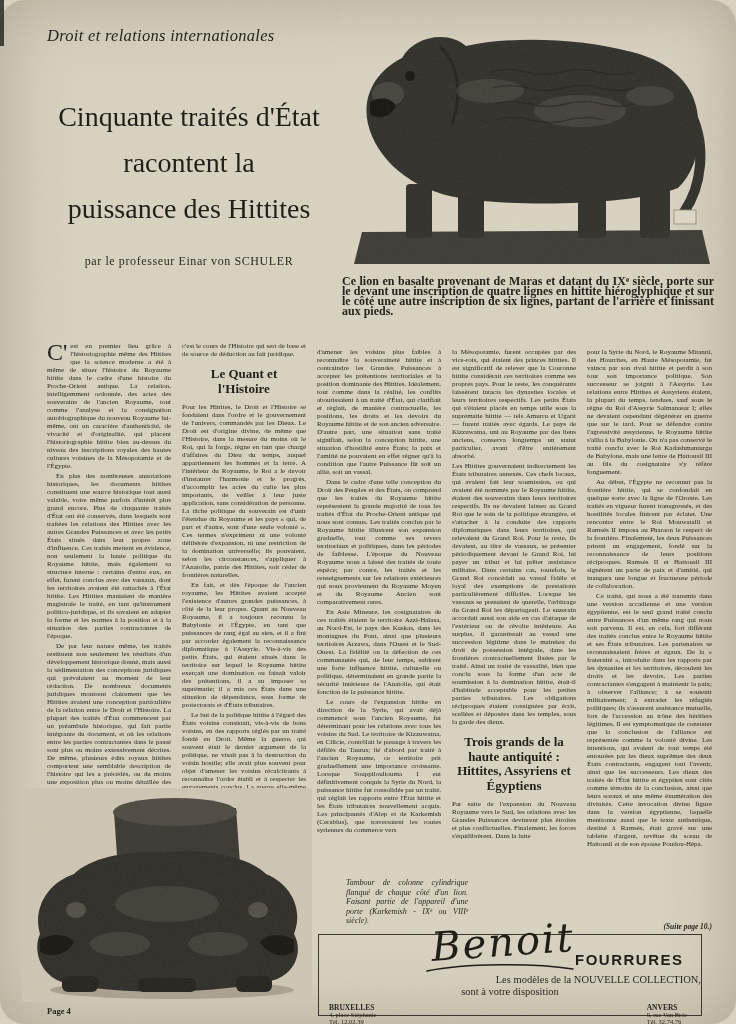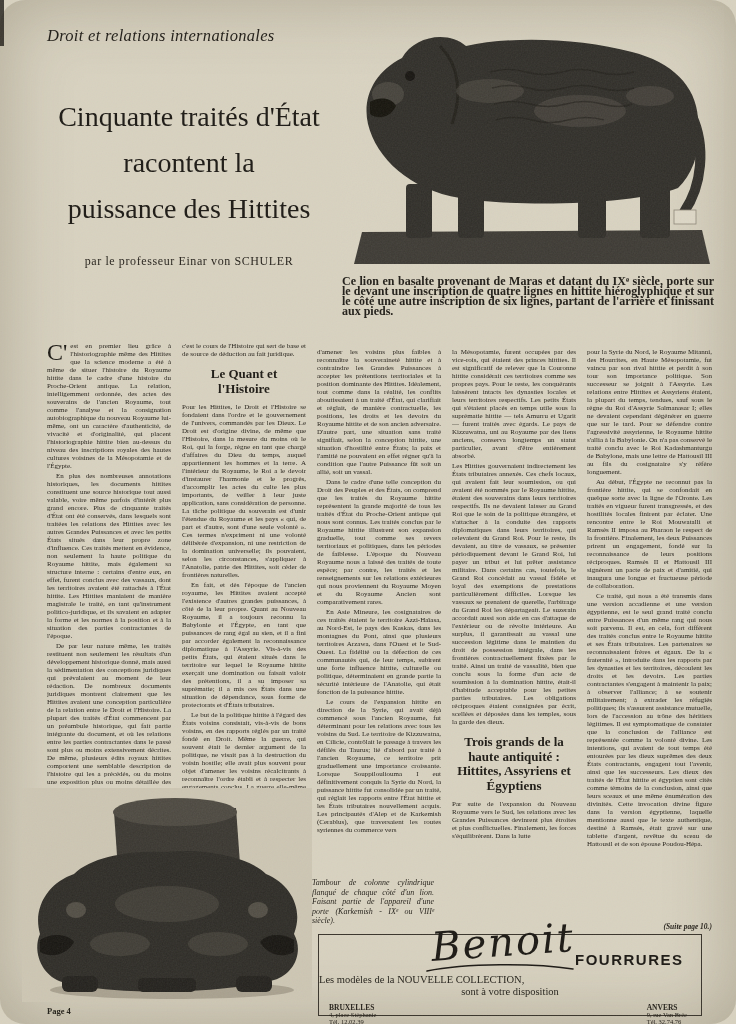--- a/index.html
+++ b/index.html
@@ -60,40 +60,40 @@
 
   .suite {
     position:absolute; left:587px; top:922px; width:125px;
     font-size:7.5px; font-weight:700; font-style:italic; text-align:right; color:#27231c;
   }
 
   .photo-base { position:absolute; left:22px; top:788px; width:290px; height:214px; }
   .photo-base svg { display:block; width:100%; height:100%; }
 
   .base-caption {
-    position:absolute; left:312px; top:878px; width:122px;
+    position:absolute; left:346px; top:878px; width:122px;
     font-style:italic; font-size:8px; line-height:9.5px; text-align:justify; color:#27231c;
   }
 
   .ad {
     position:absolute; left:318px; top:934px; width:384px; height:82px;
     border:1.5px solid #3a352c;
   }
   .ad-brand {
     position:absolute; left:112px; top:-16px;
     font-style:italic; font-size:40px; letter-spacing:2px; color:#1d1a15;
     transform:rotate(-4deg); font-family:"DejaVu Serif", serif;
   }
   .ad-swash { position:absolute; left:106px; top:26px; width:150px; height:14px; }
   .ad-brand-sub {
     position:absolute; left:256px; top:16px;
     font-family:"Liberation Sans", sans-serif; font-weight:700;
     font-size:15px; letter-spacing:1.5px; color:#1d1a15;
   }
-  .ad-line1 { position:absolute; left:0; top:39px; width:100%; text-align:left; font-size:10.5px; color:#221f19; }
+  .ad-line1 { position:absolute; left:0; top:39px; width:100%; text-align:right; font-size:10.5px; color:#221f19; }
   .ad-line2 { position:absolute; left:0; top:51px; width:100%; text-align:center; font-size:10.5px; color:#221f19; }
   .ad-addr { position:absolute; top:61px; font-size:6.5px; line-height:7px; color:#27231c;margin-top:8px; }
   .ad-addr-left { left:10px; }
   .ad-addr-right { right:14px; }
   .ad-city { font-weight:700; font-size:7.5px; }
 
   .page-number {
     position:absolute; left:47px; top:1006px;
     font-weight:700; font-size:8.5px; color:#25221b;
   }

